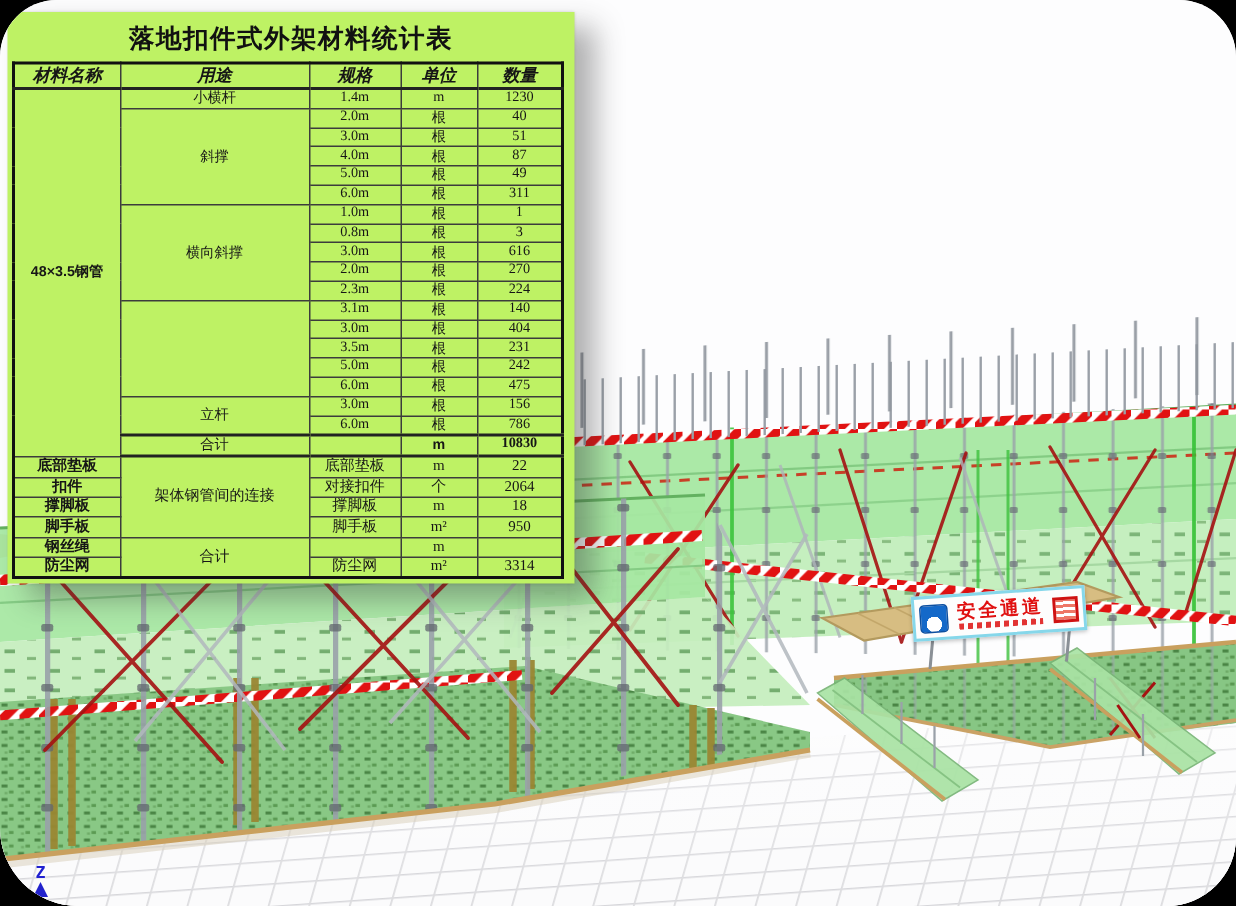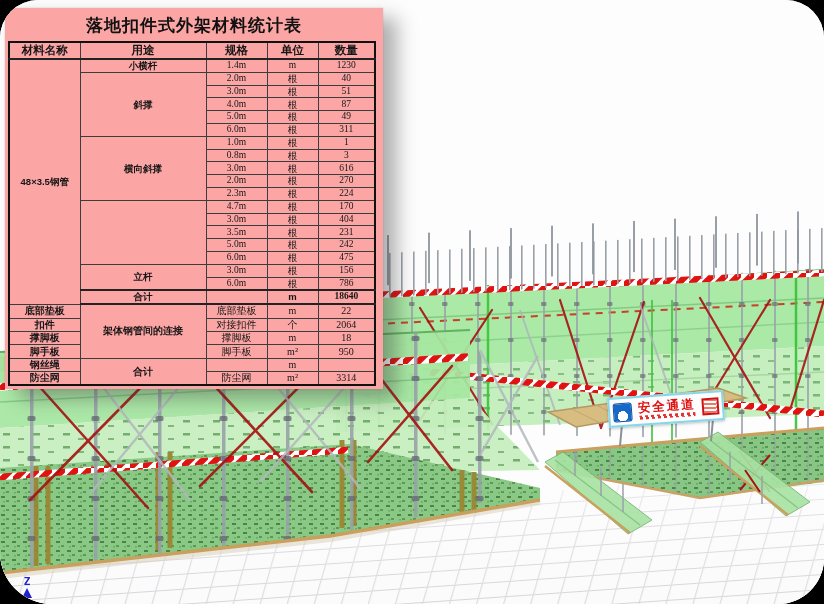--- a/index.html
+++ b/index.html
@@ -2,34 +2,34 @@
 <html><head>
 <meta charset="utf-8">
 <style>
   html,body{margin:0;padding:0;background:#000;}
   body{font-family:"Liberation Sans","DejaVu Sans",sans-serif;}
   .screen{position:relative;width:824px;height:604px;background:#fdfdfe;overflow:hidden;
           border-radius:38px 38px 46px 52px;}
   .scene{position:absolute;left:0;top:0;z-index:1;}
 
   
-  .tablebox{position:absolute;left:5px;top:8px;width:372px;background:#fca5a5;z-index:10;
+  .tablebox{position:absolute;left:5px;top:8px;width:372px;background:#bef264;z-index:10;
             padding:0 3px 3px 3px;box-shadow:14px 10px 18px rgba(50,50,50,.38),0 0 2px rgba(0,0,0,.15);}
   .tbl-title{height:33px;line-height:35px;text-align:center;font-weight:bold;font-size:17px;
              letter-spacing:1px;color:#111;}
   table.tbl{border-collapse:collapse;table-layout:fixed;width:366px;}
   .tbl td,.tbl th{border:1px solid #3c3c3c;text-align:center;padding:0;overflow:hidden;
                   white-space:nowrap;vertical-align:middle;color:#161616;}
   .tbl{border:2px solid #111;}
-  .tbl th{font-size:11.5px;height:13px;font-weight:bold;border-bottom:2px solid #222;}
+  .tbl th{font-size:11.5px;height:13px;font-weight:bold;border-bottom:2px solid #222;font-style:italic;}
   tr.mr td{height:11.8px;font-size:9.5px;line-height:1;}
   tr.br td{height:12.4px;font-size:10px;line-height:1;}
   .num{font-family:Liberation Serif, serif;}
   .mat{color:#0404e8;font-weight:bold;font-size:10.5px;margin-left:26px;}
-  .use{color:#3da03d;font-weight:bold;font-size:10.5px;}
+  .use{color:#3da03d;font-weight:normal;font-size:10.5px;}
   .grn{color:#2e9a2e;font-weight:bold;}
   tr.subtotal td{border-top:2px solid #222;border-bottom:2px solid #222;}
 
   
   .banner{position:absolute;left:608px;top:394px;width:116px;height:30px;z-index:5;
           transform:rotate(-4deg);background:#fdfdfd;border:2px solid #86d7ea;
           box-shadow:0 1px 3px rgba(0,0,0,.25);display:flex;align-items:center;
           gap:3px;padding:1px 3px;box-sizing:border-box;}
   .logo-l{width:17px;height:17px;border-radius:3px;border:1px solid #0d4fa0;flex:0 0 auto;
           background:radial-gradient(circle at 50% 72%, #ffffff 0 34%, #1469c9 35%);}
@@ -321,23 +321,23 @@
             <td>根</td>
             <td class="num">270</td>
           </tr>
       <tr class="mr">
             <td class="num">2.3m</td>
             <td>根</td>
             <td class="num">224</td>
           </tr>
       <tr class="mr">
             <td class="use" rowspan="5"></td>
-            <td class="num">4.7m</td>
-            <td>根</td>
-            <td class="num">170</td>
+            <td class="num">3.1m</td>
+            <td>根</td>
+            <td class="num">140</td>
           </tr>
       <tr class="mr">
             <td class="num">3.0m</td>
             <td>根</td>
             <td class="num">404</td>
           </tr>
       <tr class="mr">
             <td class="num">3.5m</td>
             <td>根</td>
             <td class="num">231</td>
@@ -360,21 +360,21 @@
           </tr>
       <tr class="mr">
             <td class="num">6.0m</td>
             <td>根</td>
             <td class="num">786</td>
           </tr>
       <tr class="mr subtotal">
             <td class="use">合计</td>
             <td></td>
             <td class="grn">m</td>
-            <td class="num grn">18640</td>
+            <td class="num grn">10830</td>
           </tr>
       <tr class="br">
             <td class="mat">底部垫板</td>
             <td class="use" rowspan="4">架体钢管间的连接</td>
             <td>底部垫板</td>
             <td class="num">m</td>
             <td class="num">22</td>
           </tr>
       <tr class="br">
             <td class="mat">扣件</td>

